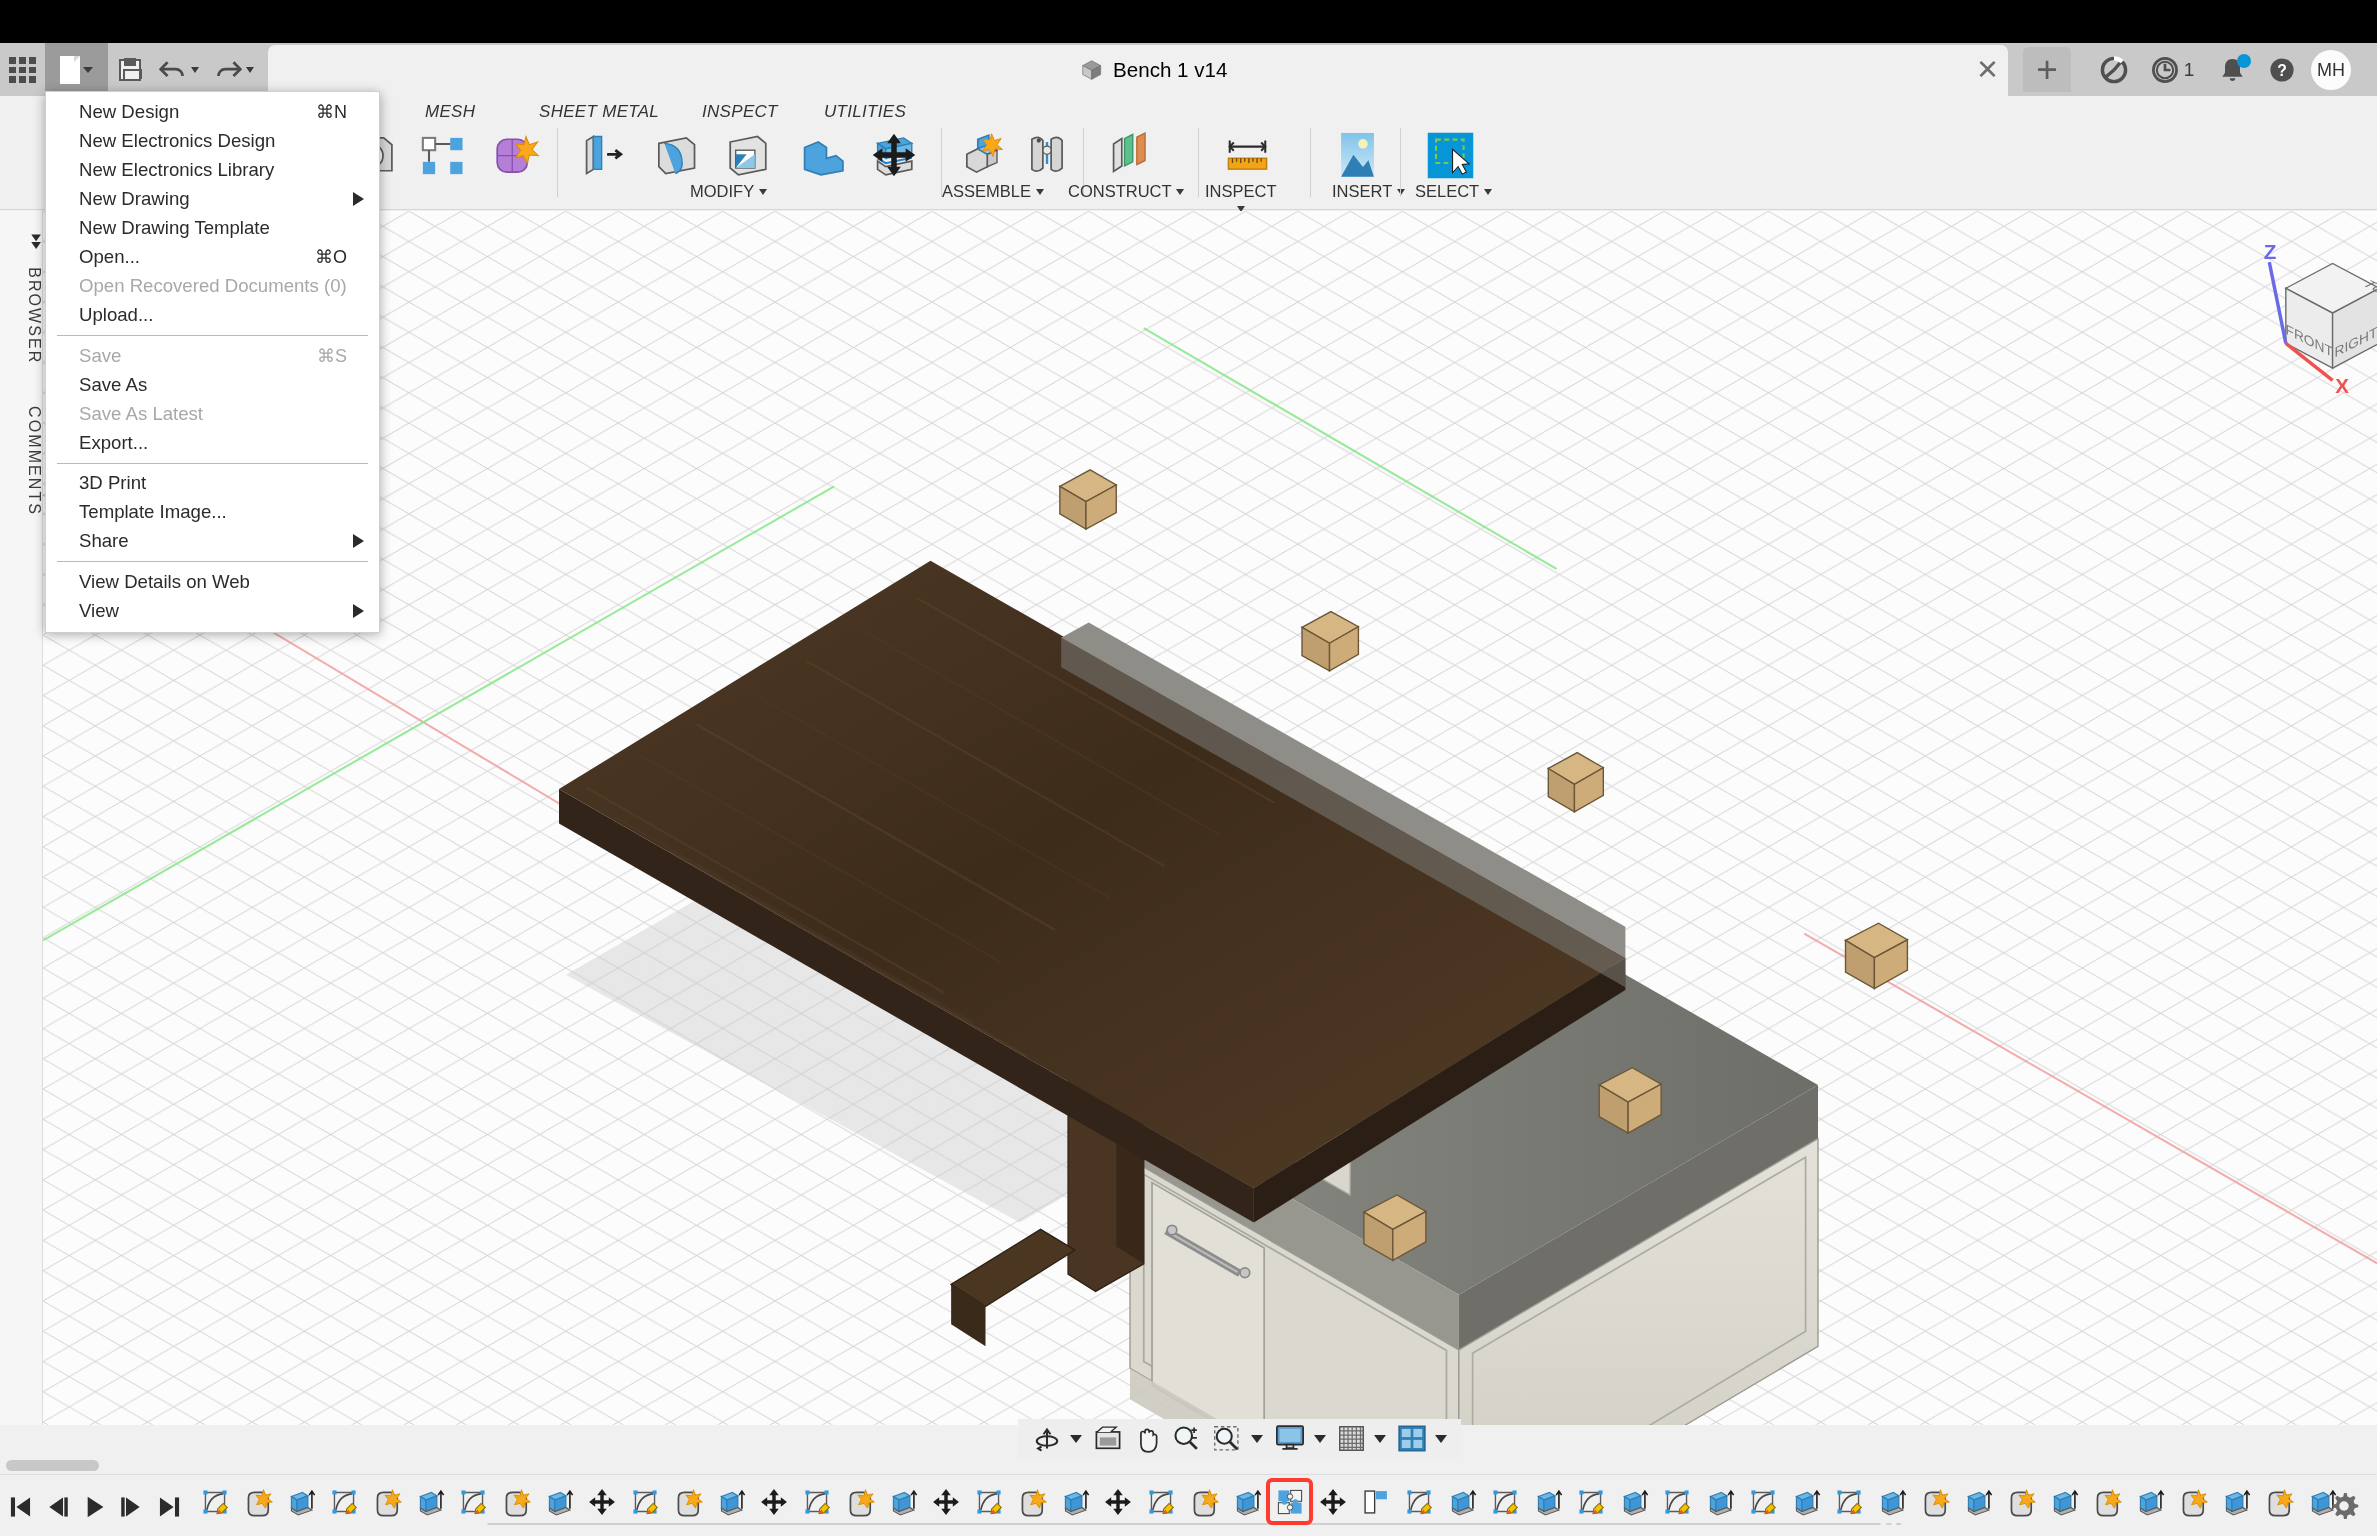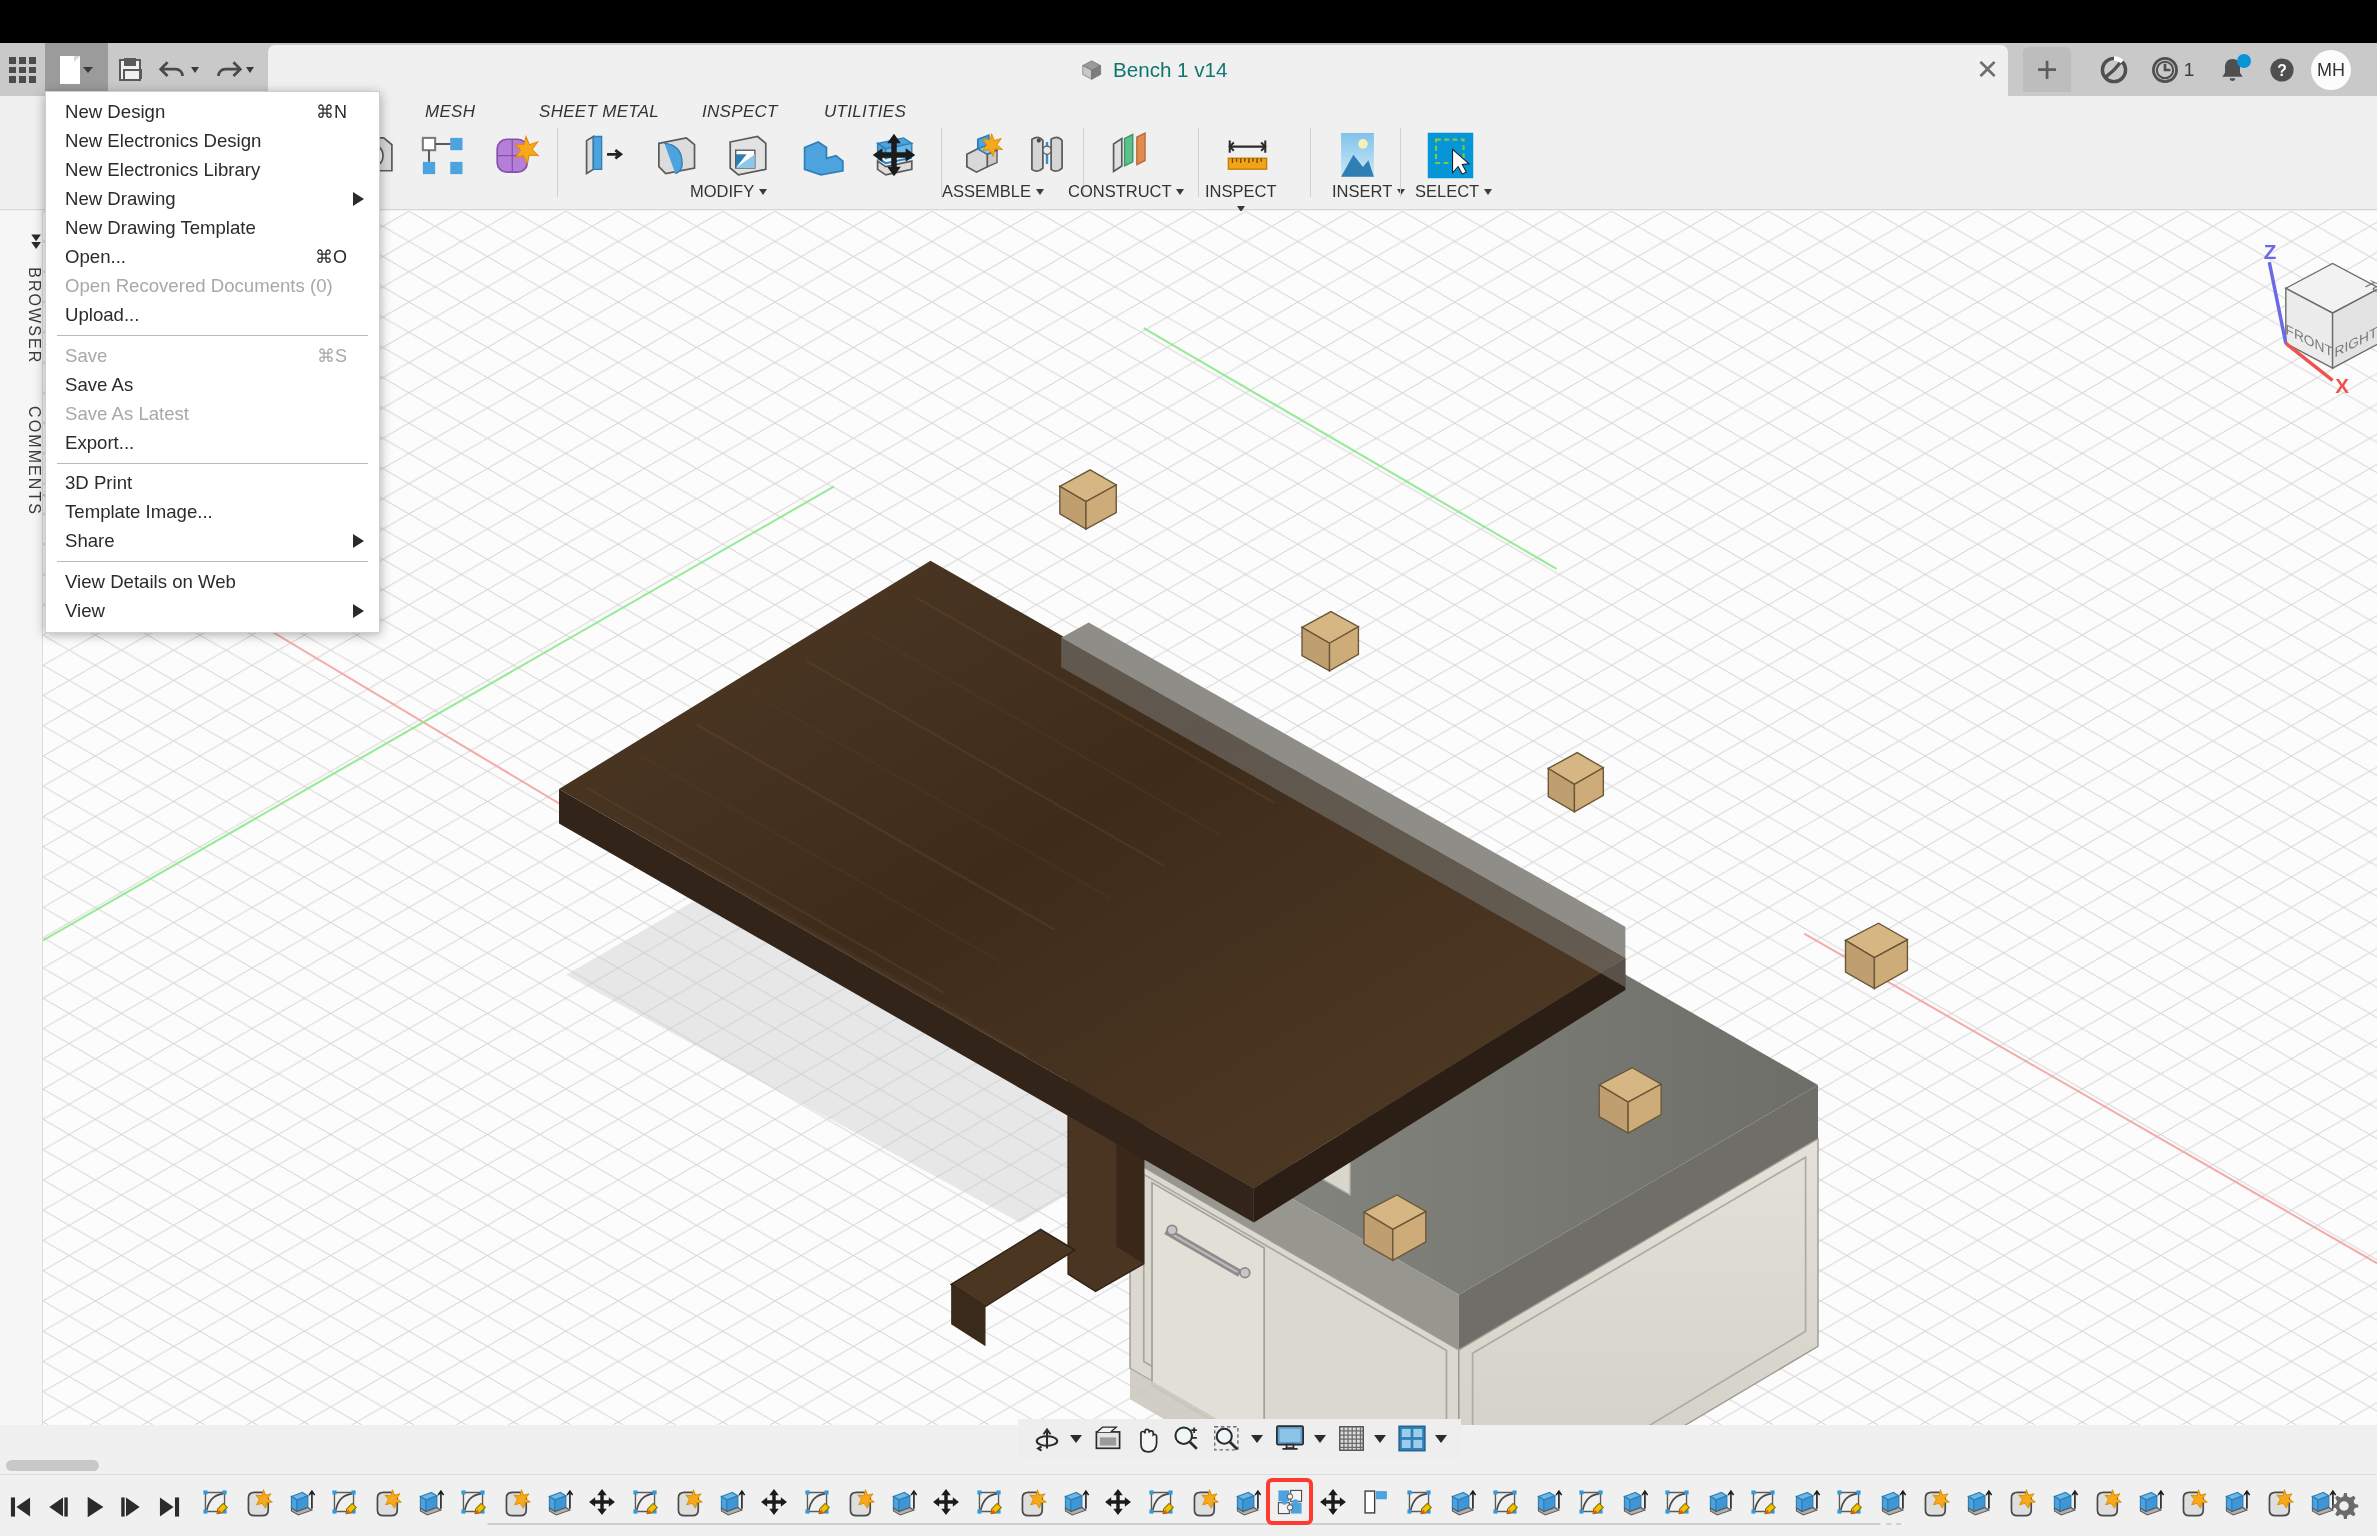--- a/index.html
+++ b/index.html
@@ -23,21 +23,21 @@
   .newdoc:after { content:""; position:absolute; right:0; top:0; border-left:6.9px solid #d8d8d8; border-bottom:6.9px solid transparent; }
   .caret { width:0;height:0;border-left:5.5px solid transparent;border-right:5.5px solid transparent;border-top:6.9px solid #3a3a3a; margin-left:3.4px; }
   .caret.sm { border-left-width:4.8px;border-right-width:4.8px;border-top-width:6.2px; }
   .save-ico { width:22px;height:22px;border:2.8px solid #5a5a5a; position:relative; background:#f0f0f0;}
   .save-ico:before{content:"";position:absolute;left:3.4px;top:-2.8px;width:12.4px;height:7.6px;background:#5a5a5a;}
   .save-ico:after{content:"";position:absolute;left:2.1px;bottom:0;width:15px;height:8.3px;border:2.1px solid #5a5a5a;border-bottom:none;}
 
   .doctab { position:absolute; top:45px; height:51px; background:#f0f0f0;
             border-radius:6.9px 6.9px 0 0; }
   .tab-title { position:absolute; top:43px; height:54px; display:flex; align-items:center; gap:9.6px;
-               font-size:20.6px; color:#0f766e; }
+               font-size:20.6px; color:#000000; }
   .cube-ico { width:23.4px;height:23.4px; position:relative; }
   .tab-close { position:absolute; top:43px; height:54px; width:41px; display:flex; align-items:center; justify-content:center;
                font-size:27.5px; color:#6e6e6e; cursor:pointer; line-height:1; }
   .tab-plus { position:absolute; top:47px; height:45px; width:48px; background:#bdbdbd; border-radius:5.5px 5.5px 0 0;
               display:flex;align-items:center;justify-content:center;font-size:37px;color:#5d5d5d;line-height:1;cursor:pointer;}
   .tb-icon { position:absolute; top:43px; height:54px; display:flex; align-items:center; justify-content:center; cursor:pointer; }
   .badge-dot { position:absolute; width:13.8px;height:13.8px;border-radius:50%;background:#0696d7; right:1.4px; top:2.8px; }
   .avatar { position:absolute; top:50px; width:40px;height:40px;border-radius:50%;background:#fcfcfc;
             display:flex;align-items:center;justify-content:center;font-size:18px;color:#333;cursor:pointer; }
   .notif-count { font-size:19px;color:#3c3c3c; margin-left:4.1px; }
@@ -79,21 +79,21 @@
   .playbtns div { width:27.5px;height:30px; display:flex; align-items:center; justify-content:center; cursor:pointer; }
   .tl-items { position:absolute; left:193px; top:1480px; height:43px; display:flex; align-items:center; }
   .tl-item { width:43px; height:43px; display:flex; align-items:center; justify-content:center; cursor:pointer; }
   .tl-item.selected { outline:4.1px solid #ff3b30; border-radius:4.1px; outline-offset:-2.1px; }
   .tl-track { position:absolute; left:199px; top:1519px; height:6.9px; }
   .tl-gear { position:absolute; right:15px; top:1487px; width:37px;height:37px; display:flex;align-items:center;justify-content:center;cursor:pointer; }
 
   
   .menu { position:absolute; left:45px; top:91px; width:335px; background:#fff;
           box-shadow:0 2.1px 11px rgba(0,0,0,.34); border:0.7px solid #cfcfcf; padding:5.5px 0 6.9px 0; z-index:50; }
-  .mi { position:relative; height:29px; display:flex; align-items:center; padding:0 15px 0 19px;
+  .mi { position:relative; height:29px; display:flex; align-items:center; padding:0 15px 0 33px;
         font-size:18.6px; color:#2b2b2b; cursor:pointer; }
   .mi.disabled { color:#a8a8a8; cursor:default; }
   .mi .sc { position:absolute; right:32px; font-size:18px; color:#2b2b2b; }
   .mi.disabled .sc { color:#a8a8a8; }
   .mi .sub { position:absolute; right:15px; width:0;height:0;
              border-top:7.6px solid transparent;border-bottom:7.6px solid transparent;border-left:11px solid #2b2b2b; }
   .msep { height:0.7px; background:#b9b9b9; margin:5.5px 11px; }
 </style>
 </head>
 <body>

